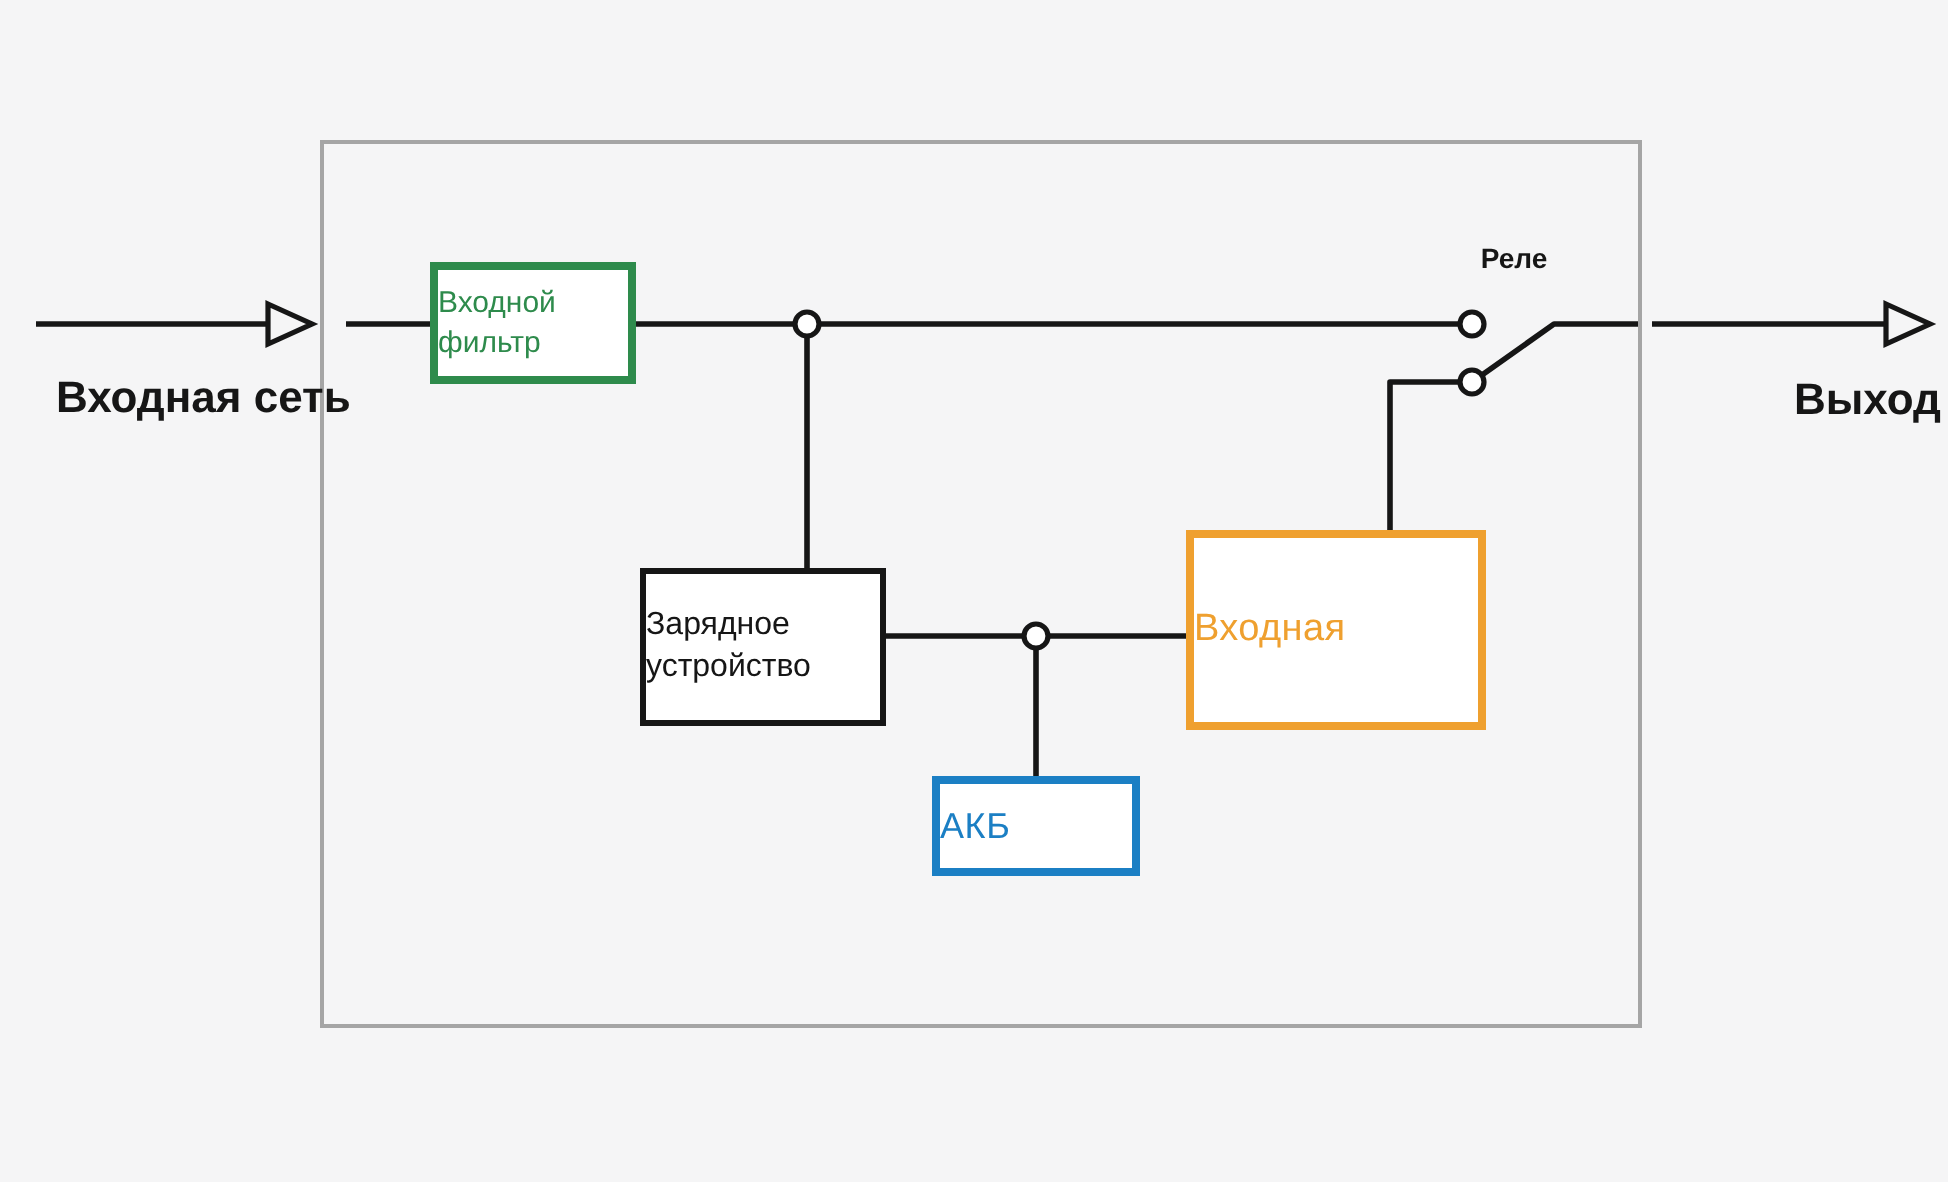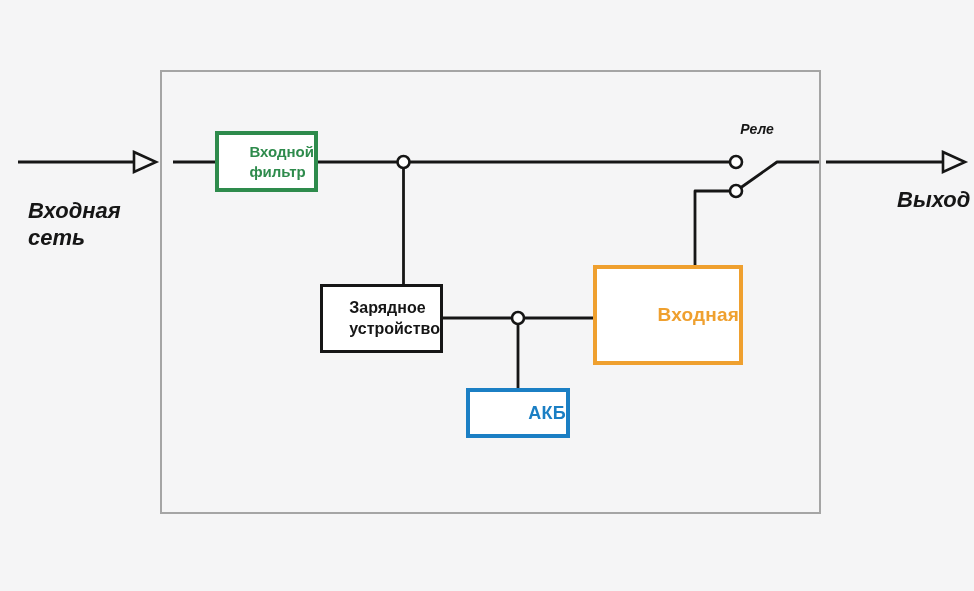--- a/index.html
+++ b/index.html
@@ -17,47 +17,47 @@
   .canvas{position:relative;width:974px;height:591px;background:var(--background);overflow:hidden;}
   .frame{
     position:absolute;left:160px;top:70px;width:661px;height:444px;
     border:2px solid var(--container-border);background:transparent;
   }
   svg.wires{position:absolute;left:0;top:0;width:974px;height:591px;}
   .wire{stroke:var(--wire);stroke-width:2.8;fill:none;stroke-linecap:butt;stroke-linejoin:round;}
   .node{fill:#ffffff;stroke:var(--wire);stroke-width:2.6;}
   .arrowhead{fill:var(--background);stroke:var(--wire);stroke-width:2.6;stroke-linejoin:miter;}
   .block{
-    position:absolute;background:#ffffff;display:flex;align-items:center;justify-content:flex-end;
-    font-weight:700;text-align:left;padding-left:48px;
+    position:absolute;background:#ffffff;display:flex;align-items:center;justify-content:flex-start;
+    font-weight:400;text-align:left;
   }
   .block-input-filter{
     left:215px;top:131px;width:103px;height:61px;
     border:4px solid var(--input-filter);color:var(--input-filter);
     font-size:15px;line-height:1.28;
   }
   .block-input-filter .block-label{width:78px;}
   .block-charger{
-    left:320px;top:284px;width:123px;height:69px;
+    left:320px;top:284px;width:123px;height:79px;
     border:3px solid var(--charger);color:var(--text);
     font-size:16px;line-height:1.3;
   }
   .block-charger .block-label{width:98px;}
   .block-battery{
     left:466px;top:388px;width:104px;height:50px;
     border:4px solid var(--battery);color:var(--battery);
     font-size:18px;letter-spacing:.3px;
   }
   .block-inverter{
     left:593px;top:265px;width:150px;height:100px;
     border:4px solid var(--inverter);color:var(--inverter);
     font-size:19px;letter-spacing:.2px;
   }
-  .label{position:absolute;color:var(--text);font-weight:700;font-style:italic;}
-  .label-input{left:28px;top:186px;width:150px;font-size:22px;line-height:1.22;margin-top:12px;}
+  .label{position:absolute;color:var(--text);font-weight:700;}
+  .label-input{left:28px;top:186px;width:150px;font-size:22px;line-height:1.22;}
   .label-output{left:855px;top:187px;font-size:22px;margin-left:42px;}
   .label-relay{left:727px;top:121px;width:60px;font-size:14px;text-align:center;}
 </style>
 </head>
 <body>
 
 <div class="canvas">
 
   <div class="frame"></div>
 

